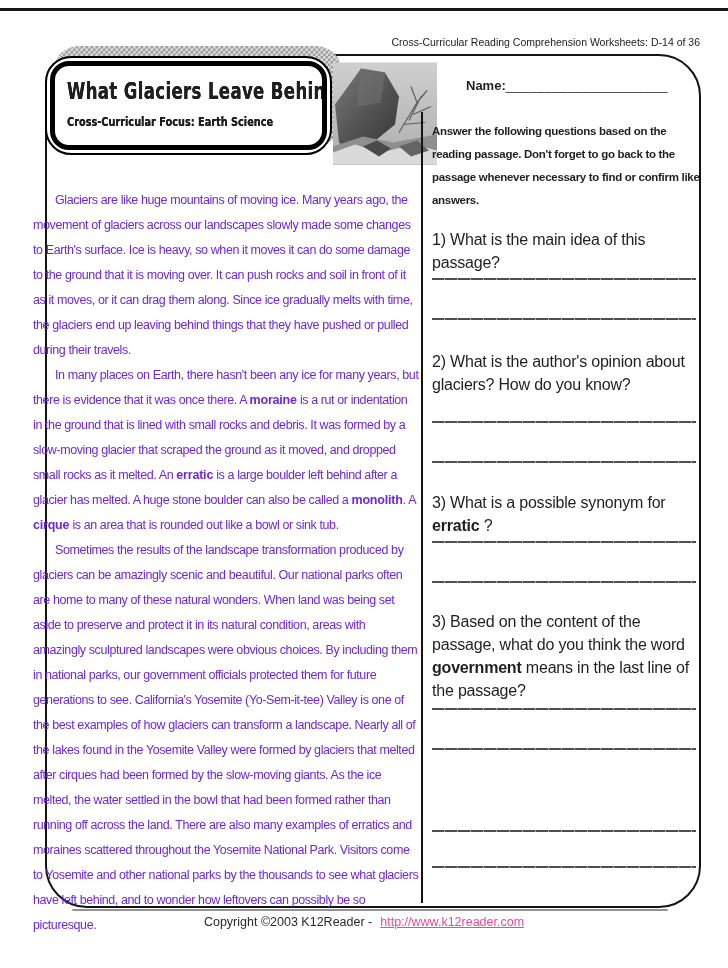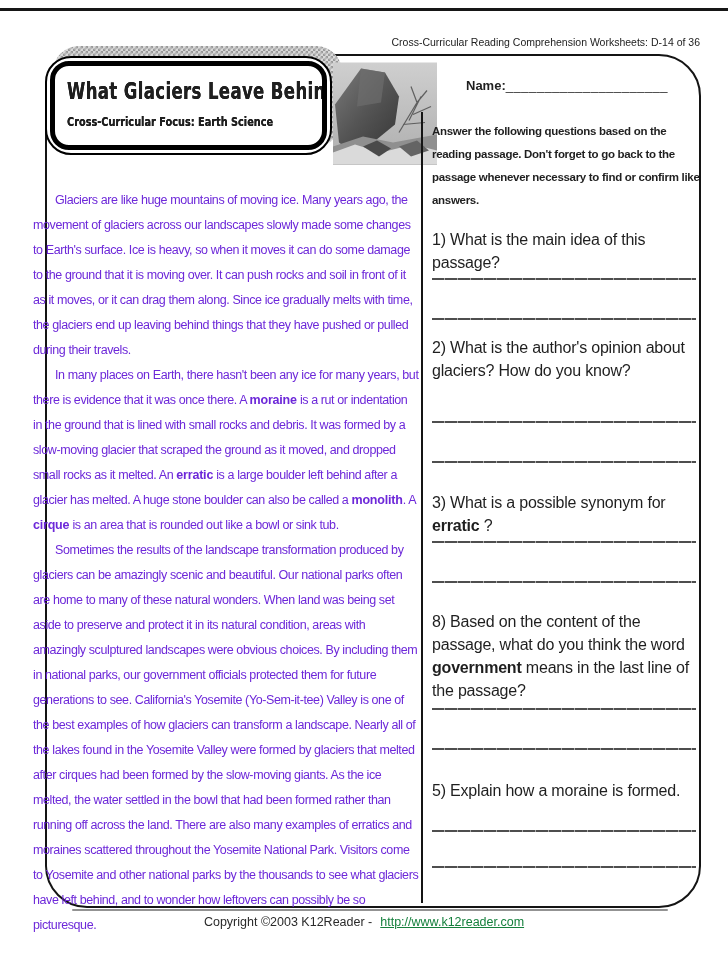--- a/index.html
+++ b/index.html
@@ -37,37 +37,37 @@
   .col-separator{position:absolute;left:421px;top:112px;width:2px;height:791px;background:#141414;}
 
   .name-row{position:absolute;left:466px;top:78px;font-size:13px;white-space:nowrap;text-align:right;}
   .name-label{font-weight:bold;}
   .name-blank{letter-spacing:.5px;color:#2a2a2a;}
 
   .instructions{position:absolute;left:432px;top:120px;width:268px;
                 font-weight:bold;font-size:11.5px;letter-spacing:-.3px;line-height:23px;}
 
   .q{position:absolute;left:432px;width:268px;font-size:16px;letter-spacing:-.2px;line-height:23px;}
-  .q1{top:228px}.q2{top:336px}.q3{top:491px}.q4{top:610px}.q5{top:779px}
+  .q1{top:228px}.q2{top:350px}.q3{top:491px}.q4{top:610px}.q5{top:779px}
 
   .answer-line{position:absolute;left:432px;width:264px;height:2px;
                background-image:repeating-linear-gradient(90deg,#4e4e4e 0 12px,#a8a8a8 12px 13px);}
   .l1a{top:278px}.l1b{top:318px}
   .l2a{top:421px}.l2b{top:461px}
   .l3a{top:541px}.l3b{top:581px}
   .l4a{top:708px}.l4b{top:748px}
   .l5a{top:830px}.l5b{top:866px}
 
   .passage{position:absolute;left:33px;top:160px;width:386px;
            font-size:12.5px;letter-spacing:-.4px;line-height:25px;color:#6d28d9;margin-top:28px;}
   .passage p{margin:0;text-indent:22px;}
   .passage b{letter-spacing:-.2px;}
 
   .footer{position:absolute;left:0;top:915px;width:728px;text-align:center;font-size:12.5px;color:#2a2a2a;}
-  .footer a{color:#15803d;text-decoration:underline;margin-left:8px;}
+  .footer a{color:#ec4899;text-decoration:underline;margin-left:8px;}
 </style>
 </head>
 <body>
 
 <div class="page">
 
   <div class="page-top-line"></div>
 
   <div class="header-label">Cross-Curricular Reading Comprehension Worksheets: D-14 of 36</div>
 
@@ -119,25 +119,24 @@
   <div class="answer-line l1b"></div>
 
   <div class="q q2"><span>2) What is the author's opinion about glaciers? How do you know?</span></div>
   <div class="answer-line l2a"></div>
   <div class="answer-line l2b"></div>
 
   <div class="q q3"><span>3) What is a possible synonym for </span><b>erratic</b><span> ?</span></div>
   <div class="answer-line l3a"></div>
   <div class="answer-line l3b"></div>
 
-  <div class="q q4"><span>8) Based on the content of the passage, what do you think the word </span><b>government</b><span> means in the last line of the passage?</span></div>
+  <div class="q q4"><span>3) Based on the content of the passage, what do you think the word </span><b>government</b><span> means in the last line of the passage?</span></div>
   <div class="answer-line l4a"></div>
   <div class="answer-line l4b"></div>
 
-  <div class="q q5"><span>5) Explain how a moraine is formed.</span></div>
   <div class="answer-line l5a"></div>
   <div class="answer-line l5b"></div>
 
   <div class="passage">
     <p><span>Glaciers are like huge mountains of moving ice. Many years ago, the movement of glaciers across our landscapes slowly made some changes to Earth's surface.  Ice is heavy, so when it moves it can do some damage to the ground that it is moving over. It can push rocks and soil in front of it as it moves, or it can drag them along. Since ice gradually melts with time, the glaciers end up leaving behind things that they have pushed or pulled during their travels.</span></p>
     <p><span>In many places on Earth, there hasn't been any ice for many years, but there is evidence that it was once there. A </span><b>moraine</b><span> is a rut or indentation in the ground that is lined with small rocks and debris. It was formed by a slow-moving glacier that scraped the ground as it moved, and dropped small rocks as it melted. An </span><b>erratic</b><span> is a large boulder left behind after a glacier has melted. A huge stone boulder can also be called a </span><b>monolith</b><span>. A </span><b>cirque</b><span> is an area that is rounded out like a bowl or sink tub.</span></p>
     <p><span>Sometimes the results of the landscape transformation produced by glaciers can be amazingly scenic and beautiful. Our national parks often are home to many of these natural wonders. When land was being set aside to preserve and protect it in its natural condition, areas with amazingly sculptured landscapes were obvious choices. By including them in national parks, our government officials protected them for future generations to see. California's Yosemite (Yo-Sem-it-tee) Valley is one of the best examples of how glaciers can transform a landscape. Nearly all of the lakes found in the Yosemite Valley were formed by glaciers that melted after cirques had been formed by the slow-moving giants. As the ice melted, the water settled in the bowl that had been formed rather than running off across the land. There are also many examples of erratics and moraines scattered throughout the Yosemite National Park. Visitors come to Yosemite and other national parks by the thousands to see what glaciers have left behind, and to wonder how leftovers can possibly be so picturesque.</span></p>
   </div>
 
   <div class="footer">

